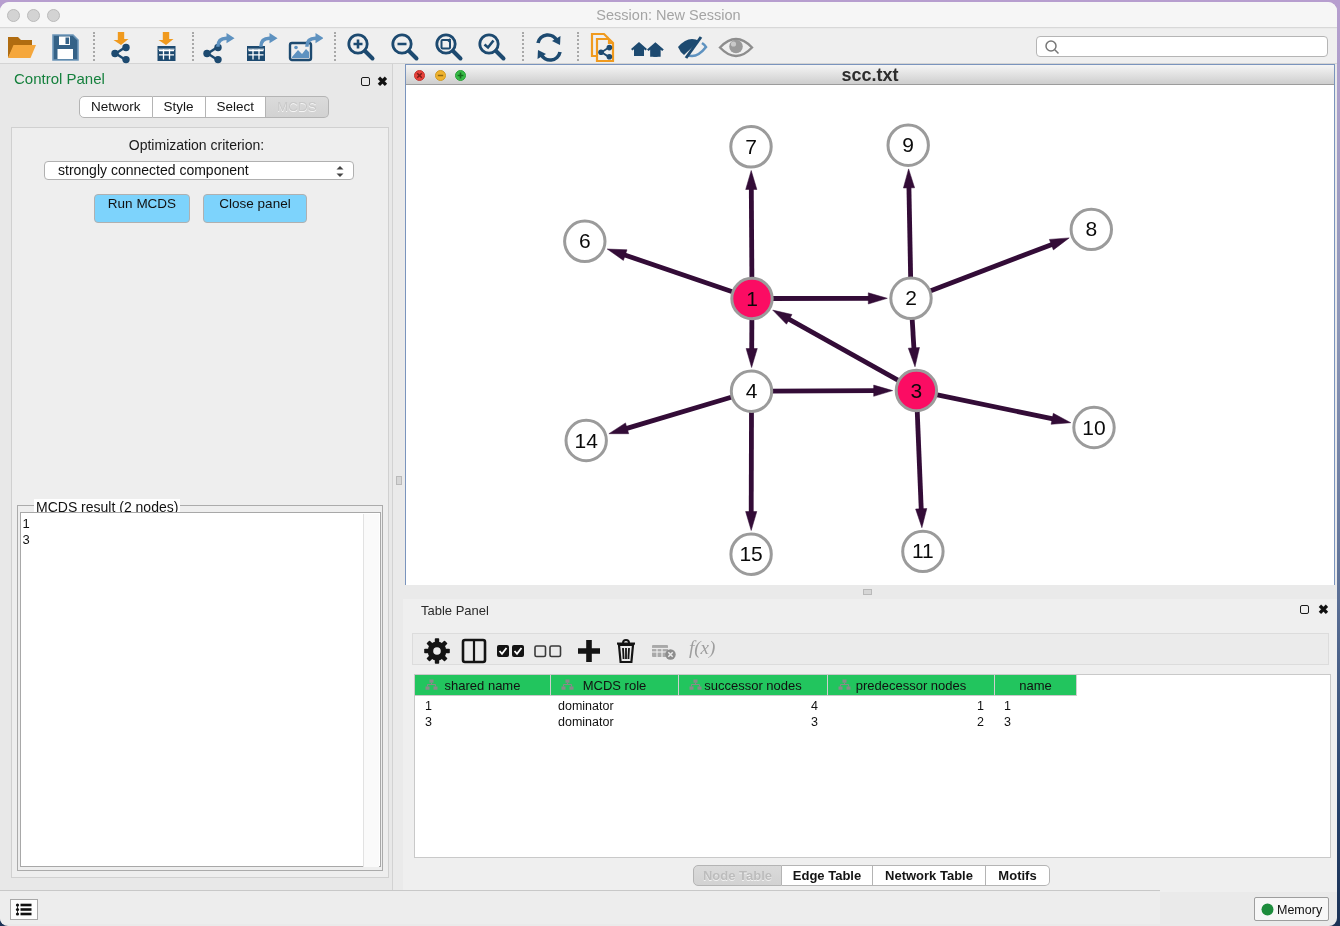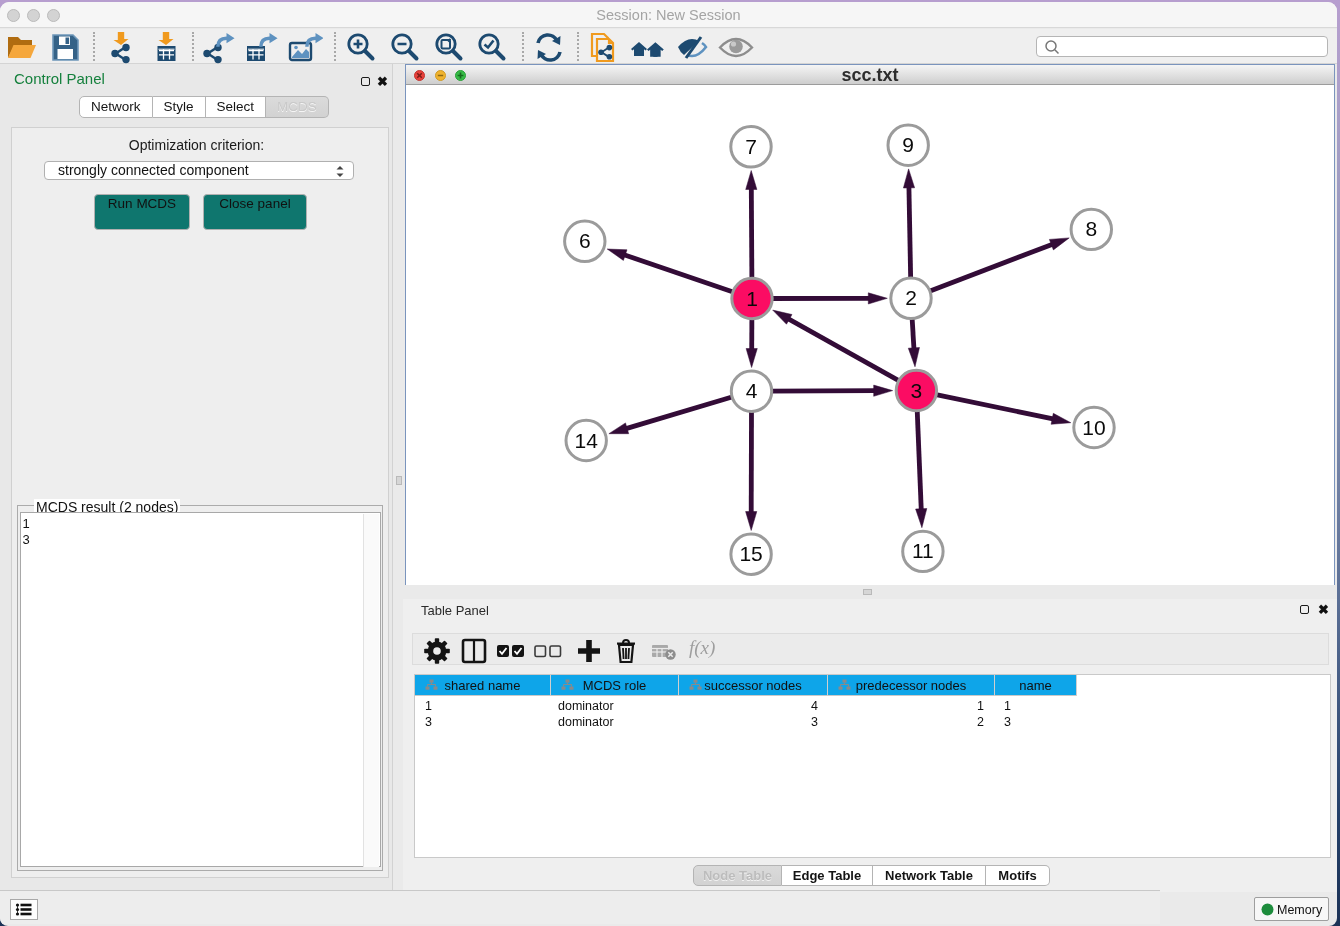--- a/index.html
+++ b/index.html
@@ -22,38 +22,38 @@
 #cp-title { position:absolute; left:14px; top:6px; font-size:15px; color:#15803d; }
 .floatbtn { position:absolute; width:9px; height:9px; border:1.5px solid #1a1a1a; border-radius:2px; background:transparent;}
 .xbtn { position:absolute; font-size:13px; font-weight:bold; color:#111; line-height:9px;}
 #cptabs { position:absolute; left:79px; top:32px; height:22px; display:flex; }
 .cptab { font-size:13.5px; color:#141414; background:#fff; border:1px solid #b4b4b4; border-left:none; padding:0 11px; line-height:20px; text-align:center;}
 .cptab.first { border-left:1px solid #b4b4b4; border-radius:5px 0 0 5px; }
 .cptab.sel { background:linear-gradient(#dbdbdb,#d2d2d2); color:#c9c9c9; text-shadow:0 1px 0 #f5f5f5; border-radius:0 5px 5px 0; }
 #cpinner { position:absolute; left:11px; top:63px; width:378px; height:751px; background:#eeeeee; border:1px solid #d0d0d0; }
 #optlabel { position:absolute; left:0; top:73px; width:393px; text-align:center; font-size:14px; color:#1a1a1a; }
 #combo { position:absolute; left:44px; top:97px; width:310px; height:19px; background:#fff; border:1px solid #b0b0b0; border-radius:4px; font-size:14px; color:#111; line-height:17px; padding-left:13px; }
-.btn { position:absolute; height:36px; background:#0f766e; border:1px solid #b0b0b0; border-radius:4px; font-size:13.5px; color:#111; text-align:center; line-height:17px; }
+.btn { position:absolute; height:29px; background:#7dd3fc; border:1px solid #b0b0b0; border-radius:4px; font-size:13.5px; color:#111; text-align:center; line-height:17px; }
 
 #fieldset { position:absolute; left:17px; top:441px; width:366px; height:366px; border:1px solid #ababab; }
 #fieldlabel { position:absolute; left:34px; top:435px; font-size:14px; color:#111; background:#ffffff; padding:0 2px;}
 #mcdsbox { position:absolute; left:20px; top:448px; width:361px; height:355px; background:#fff; border:1px solid #a8a8a8;}
 #mcdsscroll { position:absolute; right:1px; top:1px; width:16px; height:353px; background:#fafafa; border-left:1px solid #e2e2e2;}
 
 #netwin { position:absolute; left:405px; top:62px; width:930px; height:521px; border:1px solid #7a94bd; background:#fff; }
 #nettitle { position:absolute; left:0; top:0; width:100%; height:20px; background:linear-gradient(#f5f5f5,#cecece); border-bottom:1px solid #9c9c9c; }
 #nettitle span { display:block; text-align:center; font-size:18px; font-weight:bold; color:#2d2d2d; line-height:20px;}
 .mbtn { position:absolute; top:4.5px; width:11px; height:11px; border-radius:50%; }
 #canvas { position:absolute; left:0; top:21px; width:928px; height:499px; background:#fff; }
 
 #tpanel { position:absolute; left:403px; top:597px; width:934px; height:293px; background:#efefef; }
 #tp-title { position:absolute; left:18px; top:4px; font-size:13px; color:#2b2b2b;}
 #tp-toolbar { position:absolute; left:9px; top:34px; width:917px; height:32px; background:#ebebeb; border:1px solid #dcdcdc;}
 #ttable { position:absolute; left:11px; top:75px; width:917px; height:184px; background:#fff; border:1px solid #c9c9c9; }
-#thead { position:absolute; left:0; top:0; width:661px; height:21px; background:#0ea5e9; border-bottom:1px solid #c9c9c9; }
+#thead { position:absolute; left:0; top:0; width:661px; height:21px; background:#22c55e; border-bottom:1px solid #c9c9c9; }
 .th { position:absolute; top:0; height:21px; border-right:1px solid #cfcfcf; font-size:13px; color:#111; text-align:center; line-height:21px;}
 .td { position:absolute; font-size:12.5px; color:#111; }
 #tabs2 { position:absolute; left:290px; top:266px; height:21px; display:flex;}
 .btab { font-size:13px; font-weight:bold; color:#141414; background:#fff; border:1px solid #b4b4b4; border-left:none; line-height:19px; text-align:center; }
 .btab.first { border-left:1px solid #b4b4b4; border-radius:5px 0 0 5px; background:linear-gradient(#dadada,#d2d2d2); color:#bcbcbc; text-shadow:0 1px 0 #f2f2f2;}
 .btab.last { border-radius:0 5px 5px 0; }
 
 #statusbar { position:absolute; left:0; top:888px; width:1160px; height:34px; background:#ededed; border-top:1px solid #c8c8c8;}
 #listbtn { position:absolute; left:10px; top:8px; width:28px; height:21px; background:#fdfdfd; border:1px solid #a8a8a8; }
 #membtn { position:absolute; left:1254px; top:6px; width:75px; height:24px; background:#f7f7f7; border:1px solid #9e9e9e; border-radius:2px; font-size:13px; color:#111; }

